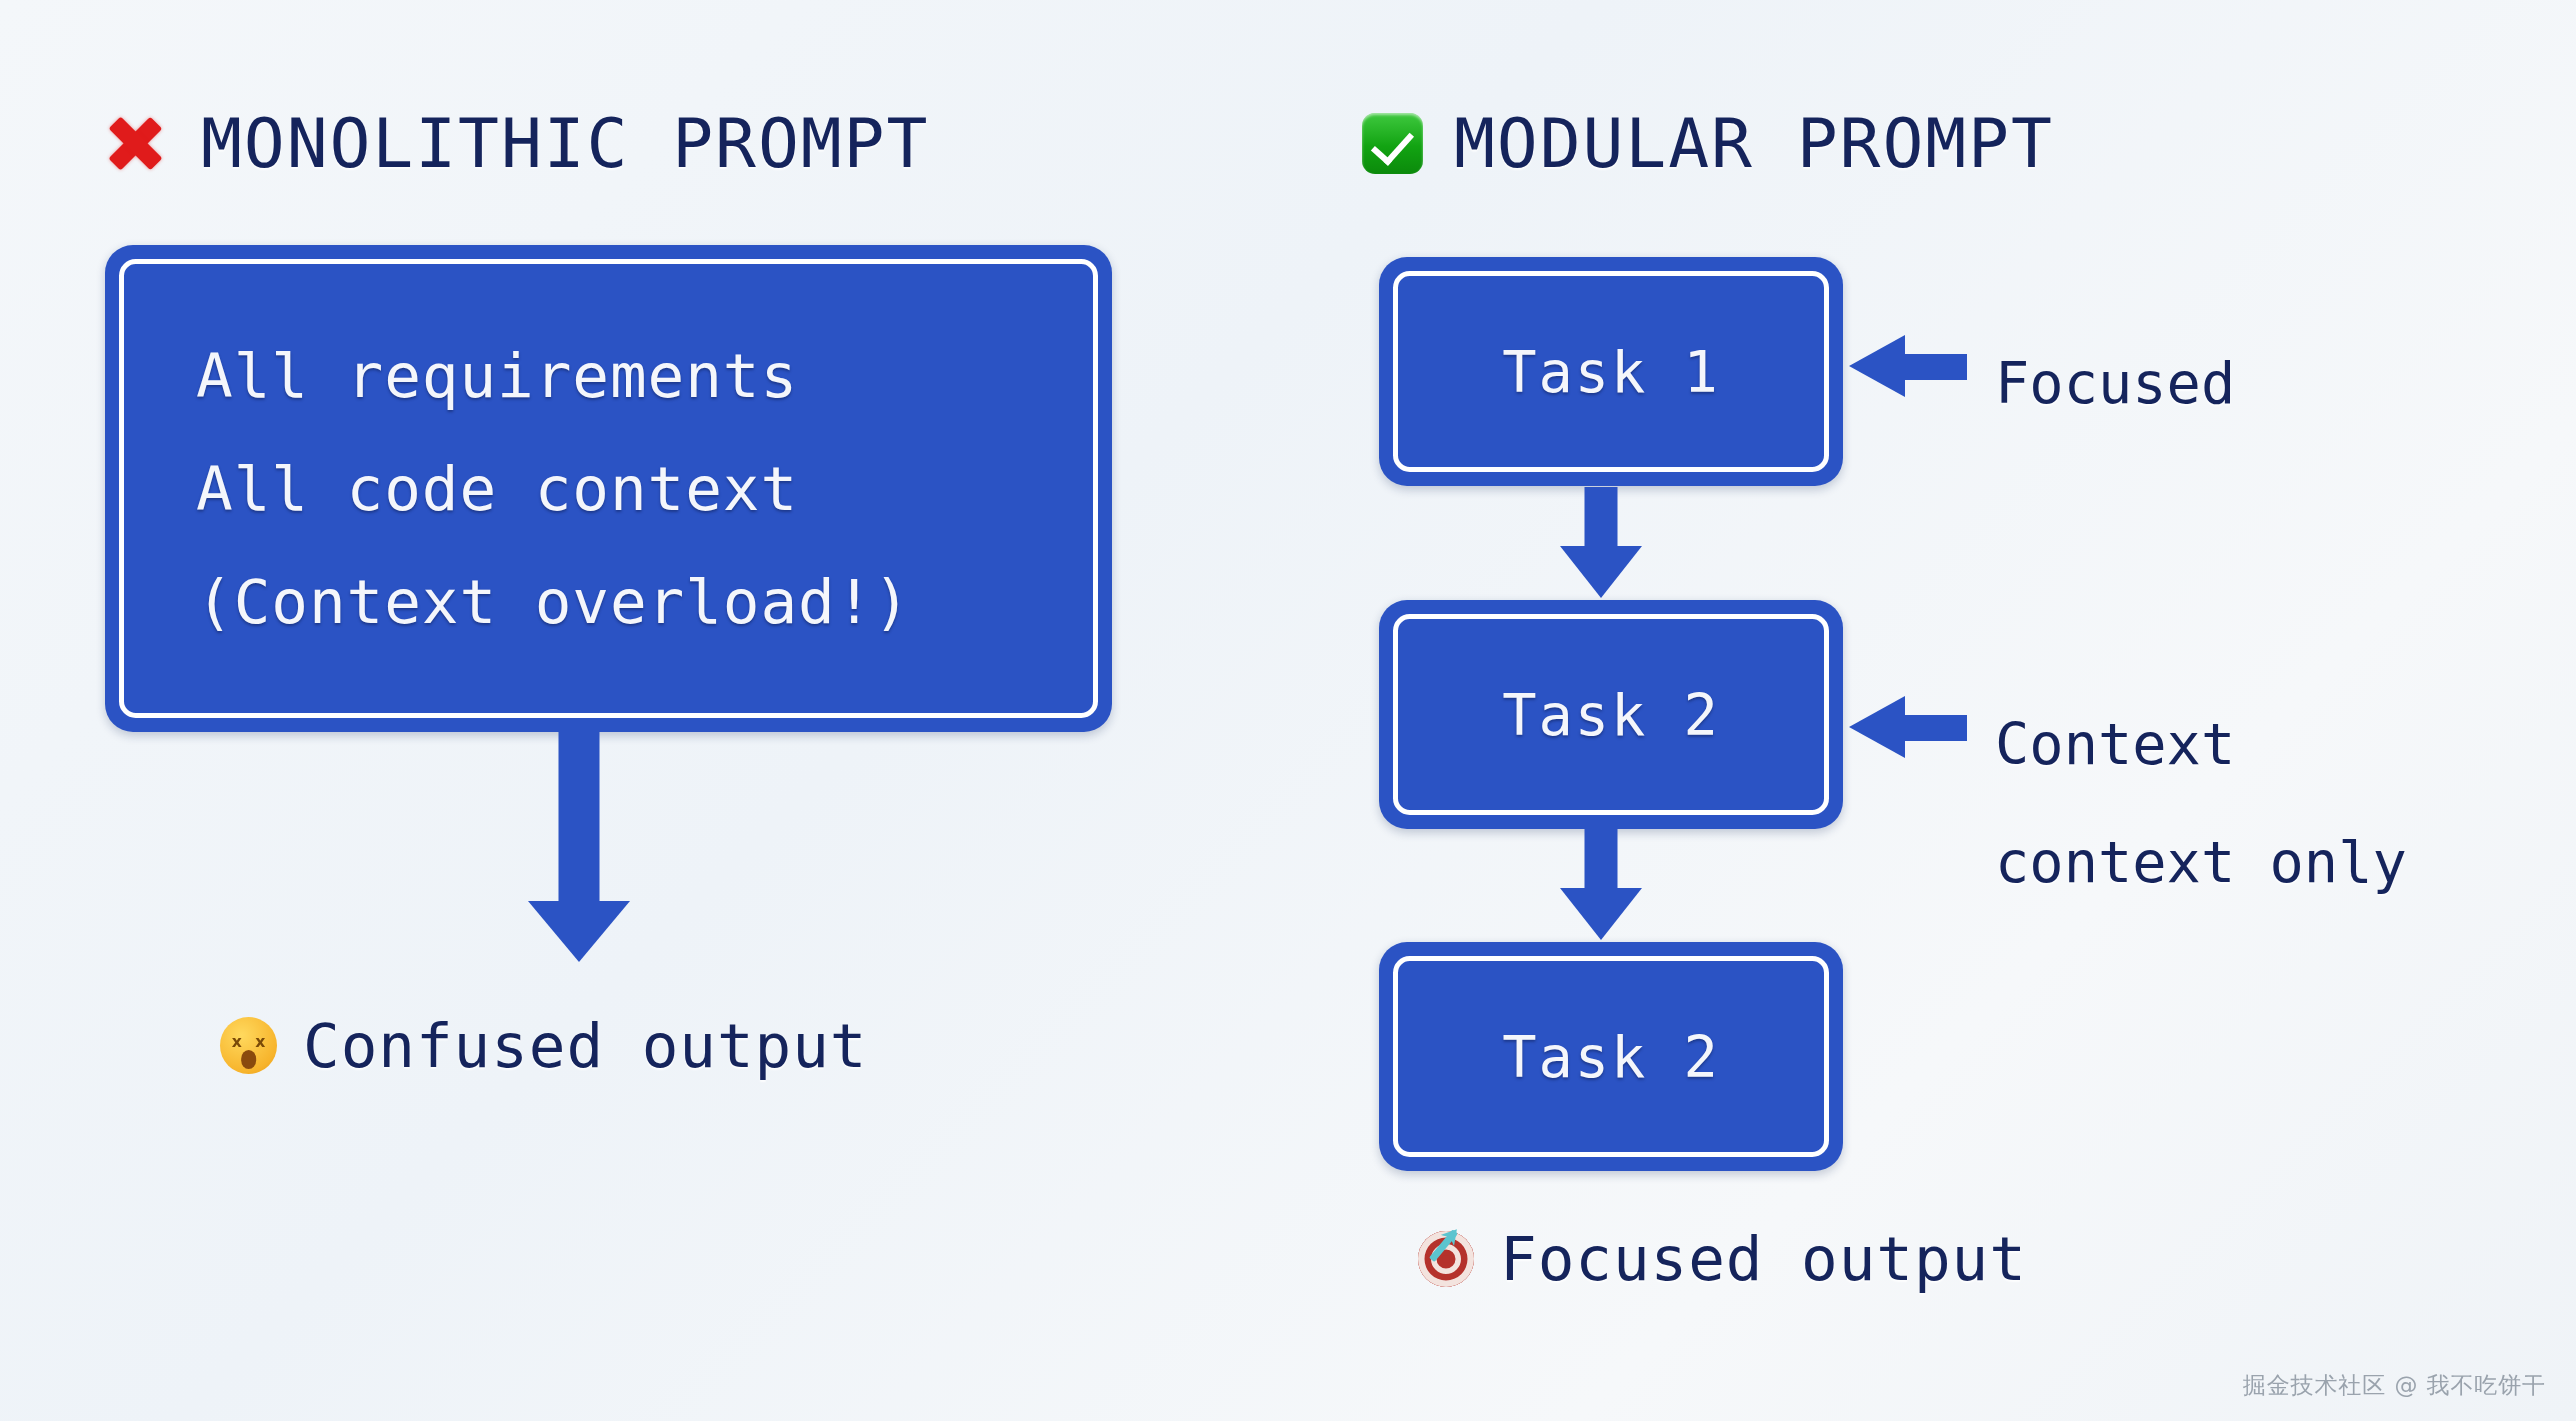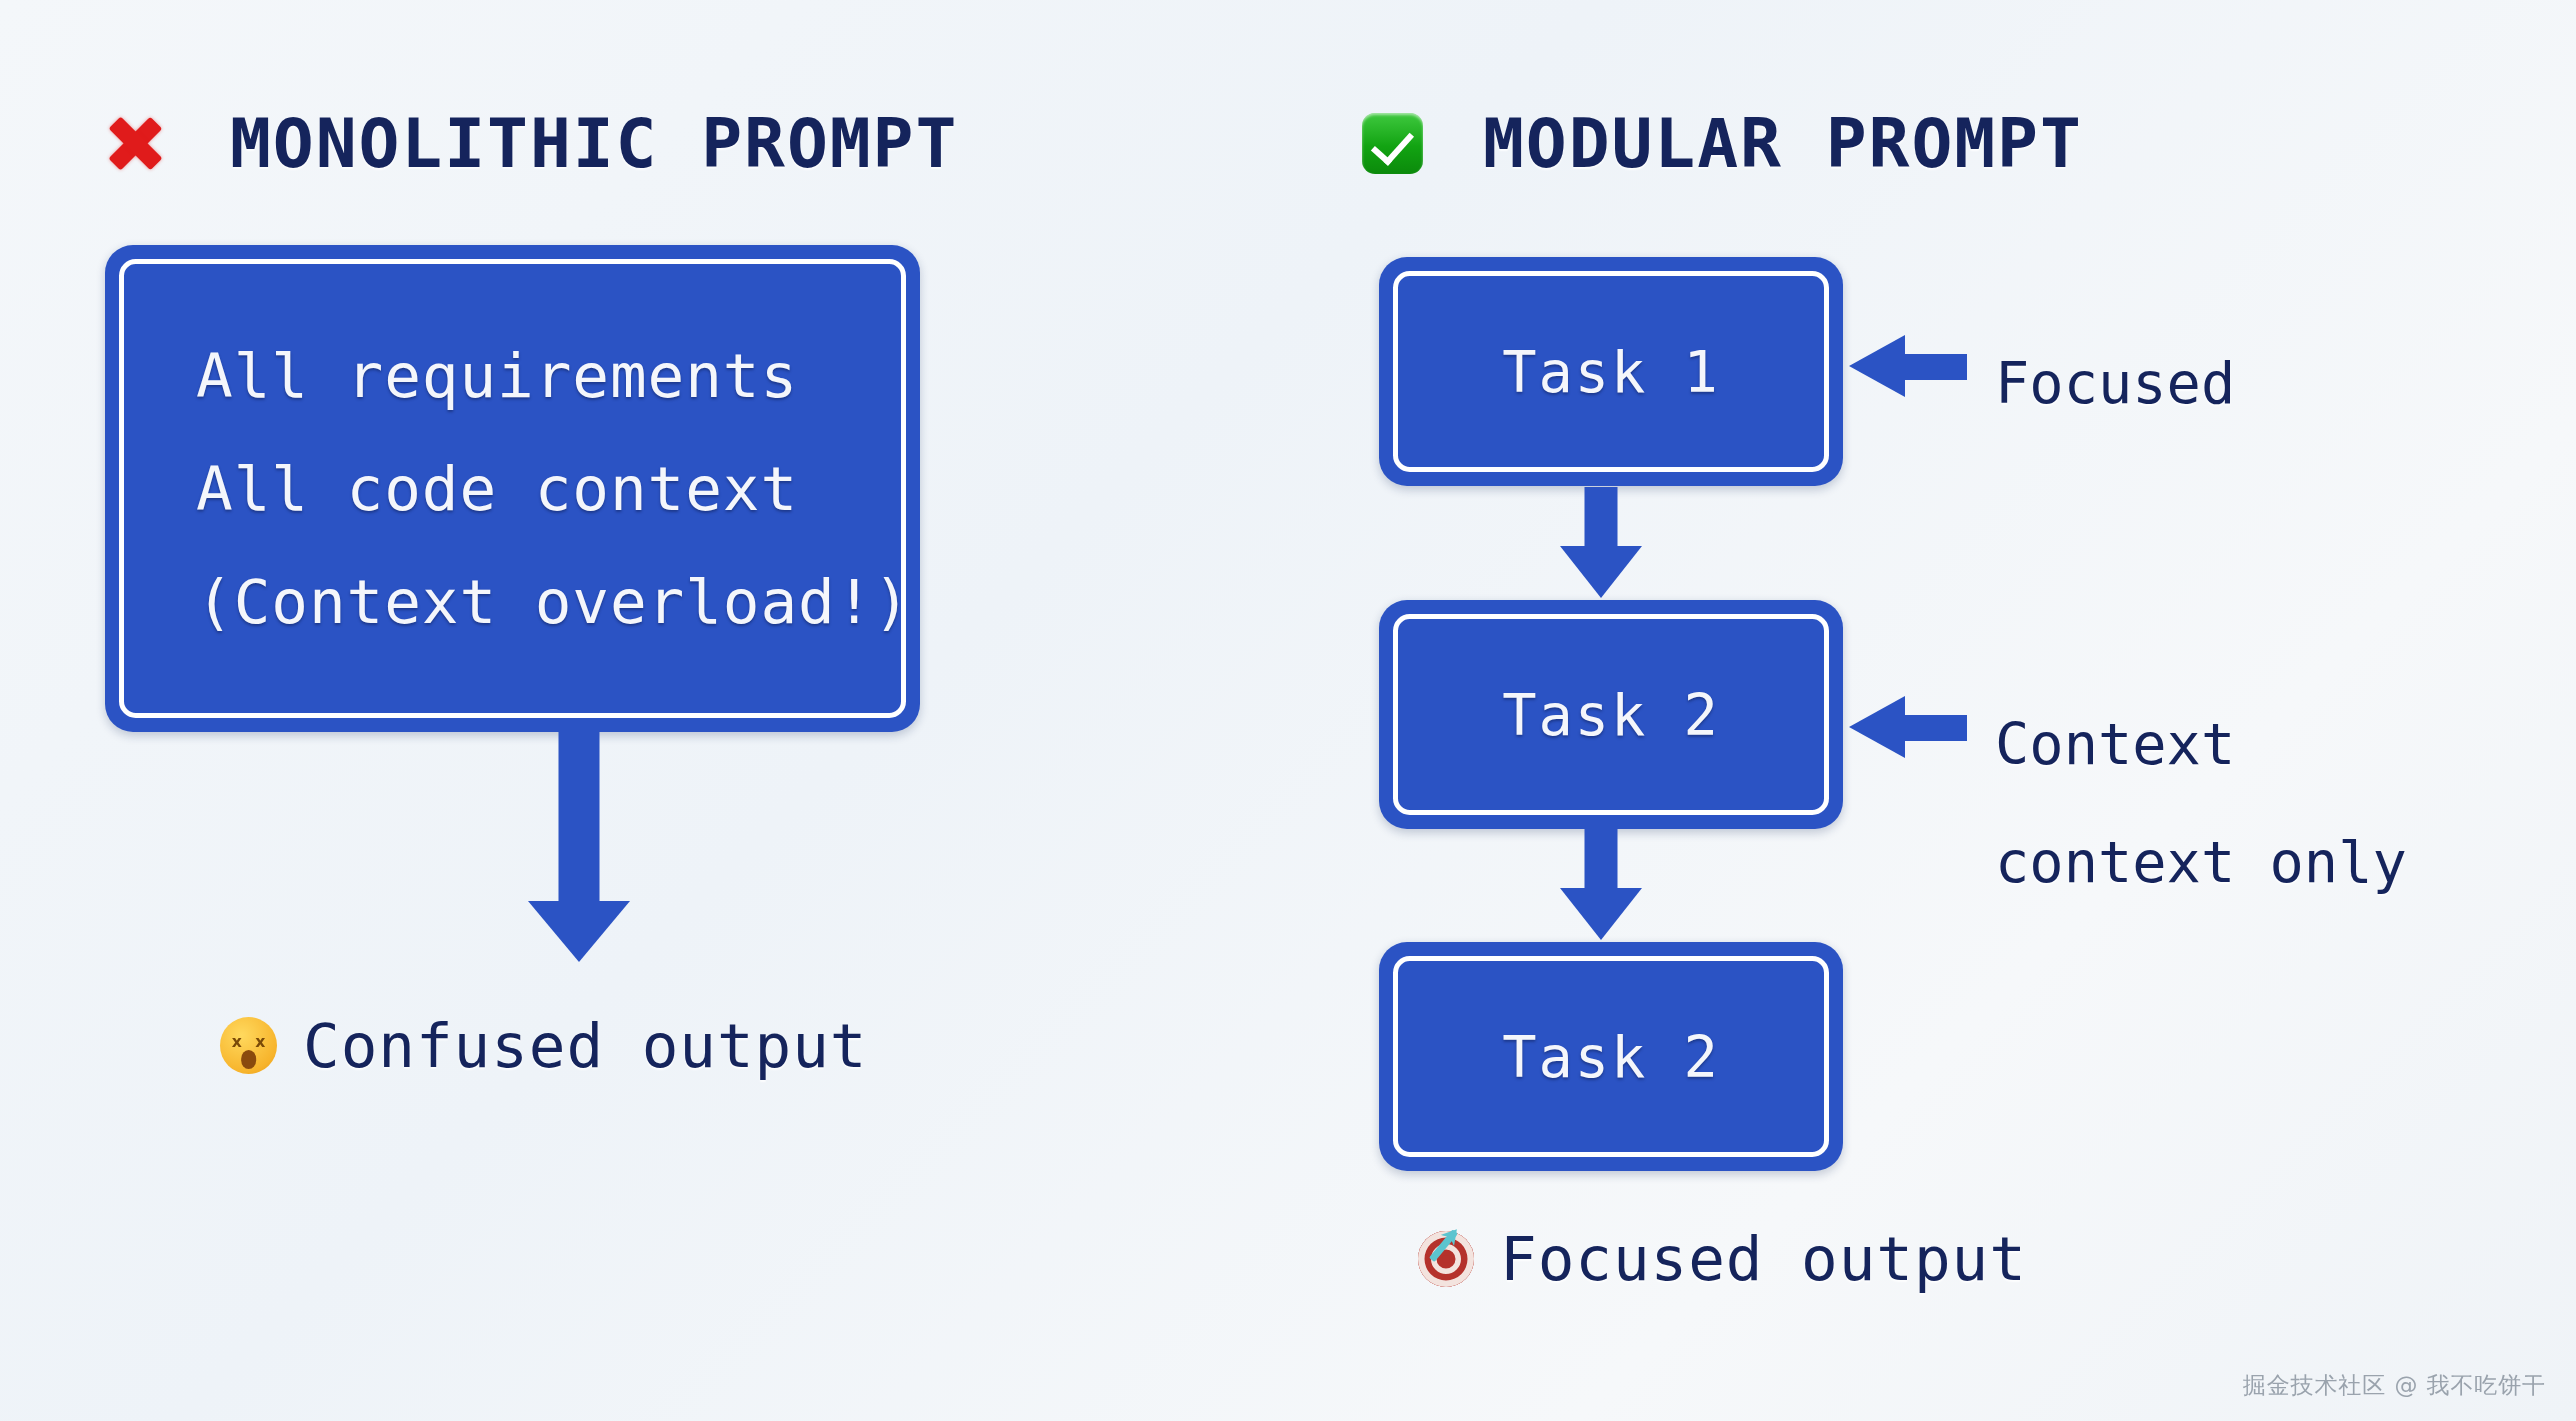--- a/index.html
+++ b/index.html
@@ -23,25 +23,24 @@
   .heading {
     position: absolute;
     display: flex;
     align-items: center;
     gap: 31px;
     white-space: nowrap;
   }
   .heading .htext {
     font-family: "DejaVu Sans Mono", "Liberation Mono", monospace;
     font-size: 68px;
-    font-weight: 700;
+    font-weight: 400;
     letter-spacing: 1.9px;
     color: #15245c;
     text-shadow: 0 1.9px 1.9px rgba(255,255,255,0.85);
-    margin-left: 29px;
   }
 
   #heading-left  { left: 100px;  top: 104px; }
   #heading-right { left: 1362px; top: 104px; }
 
   
   .x-mark {
     position: relative;
     width: 70px;
     height: 70px;
@@ -106,21 +105,21 @@
     font-family: "DejaVu Sans Mono", "Liberation Mono", monospace;
     color: #f4f6fb;
     white-space: nowrap;
     text-shadow: 0 1.9px 2.8px rgba(10,25,70,0.45);
   }
 
   
   #monolithic-box {
     left: 105px;
     top: 245px;
-    width: 815px;
+    width: 1007px;
     height: 487px;
   }
   #monolithic-box .inner {
     align-items: flex-start;
     padding-left: 72px;
     box-sizing: border-box;
   }
   #monolithic-box .line {
     font-size: 61px;
     line-height: 113px;

